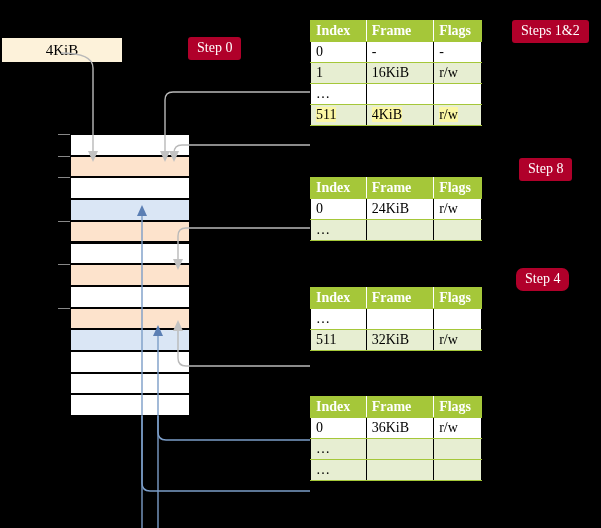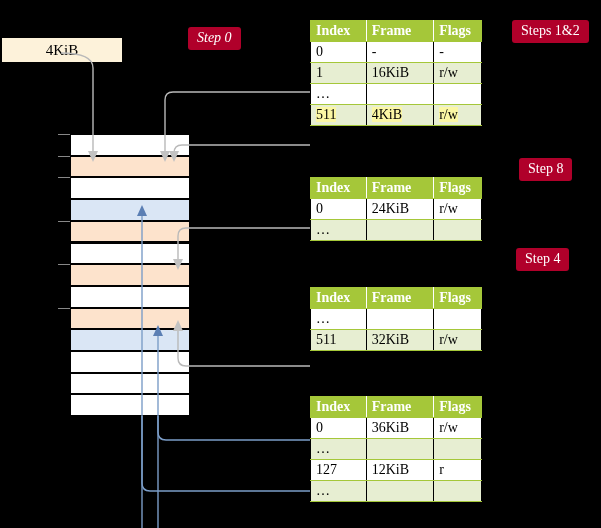--- a/index.html
+++ b/index.html
@@ -206,39 +206,34 @@
           <tr>
             <td class="c0">0</td>
             <td class="c1">36KiB</td>
             <td class="c2">r/w</td>
           </tr>
           <tr class="alt">
             <td class="c0">…</td>
             <td class="c1"></td>
             <td class="c2"></td>
           </tr>
-          <tr>
-            <td class="c0">127</td>
-            <td class="c1">12KiB</td>
-            <td class="c2">r</td>
-          </tr>
           <tr class="alt">
             <td class="c0">…</td>
             <td class="c1"></td>
             <td class="c2"></td>
           </tr>
         </tbody>
       </table>
     </div>
 
   <div id="badges-host">
-      <div class="step-badge" style="left: 188px; top: 27px; font-style: italic;">Step 0</div>
+      <div class="step-badge" style="left: 188px; top: 37px;">Step 0</div>
       <div class="step-badge" style="left: 512px; top: 20px;">Steps 1&amp;2</div>
       <div class="step-badge" style="left: 519px; top: 158px;">Step 8</div>
-      <div class="step-badge" style="left: 516px; top: 248px;">Step 4</div>
+      <div class="step-badge" style="left: 516px; top: 268px; border-radius: 7px;">Step 4</div>
     </div>
 
   <svg class="wires" viewBox="0 0 601 528">
     <defs></defs>
 
     <path class="wgray" d="M 61,53 Q 93,53 93,68 L 93,152"></path>
     <path class="agray" d="M 93,162 l -5,-11 l 10,0 z"></path>
 
     <path class="wgray" d="M 310,92 L 173,92 Q 165,92 165,100 L 165,152"></path>
     <path class="agray" d="M 165,162 l -5,-11 l 10,0 z"></path>

